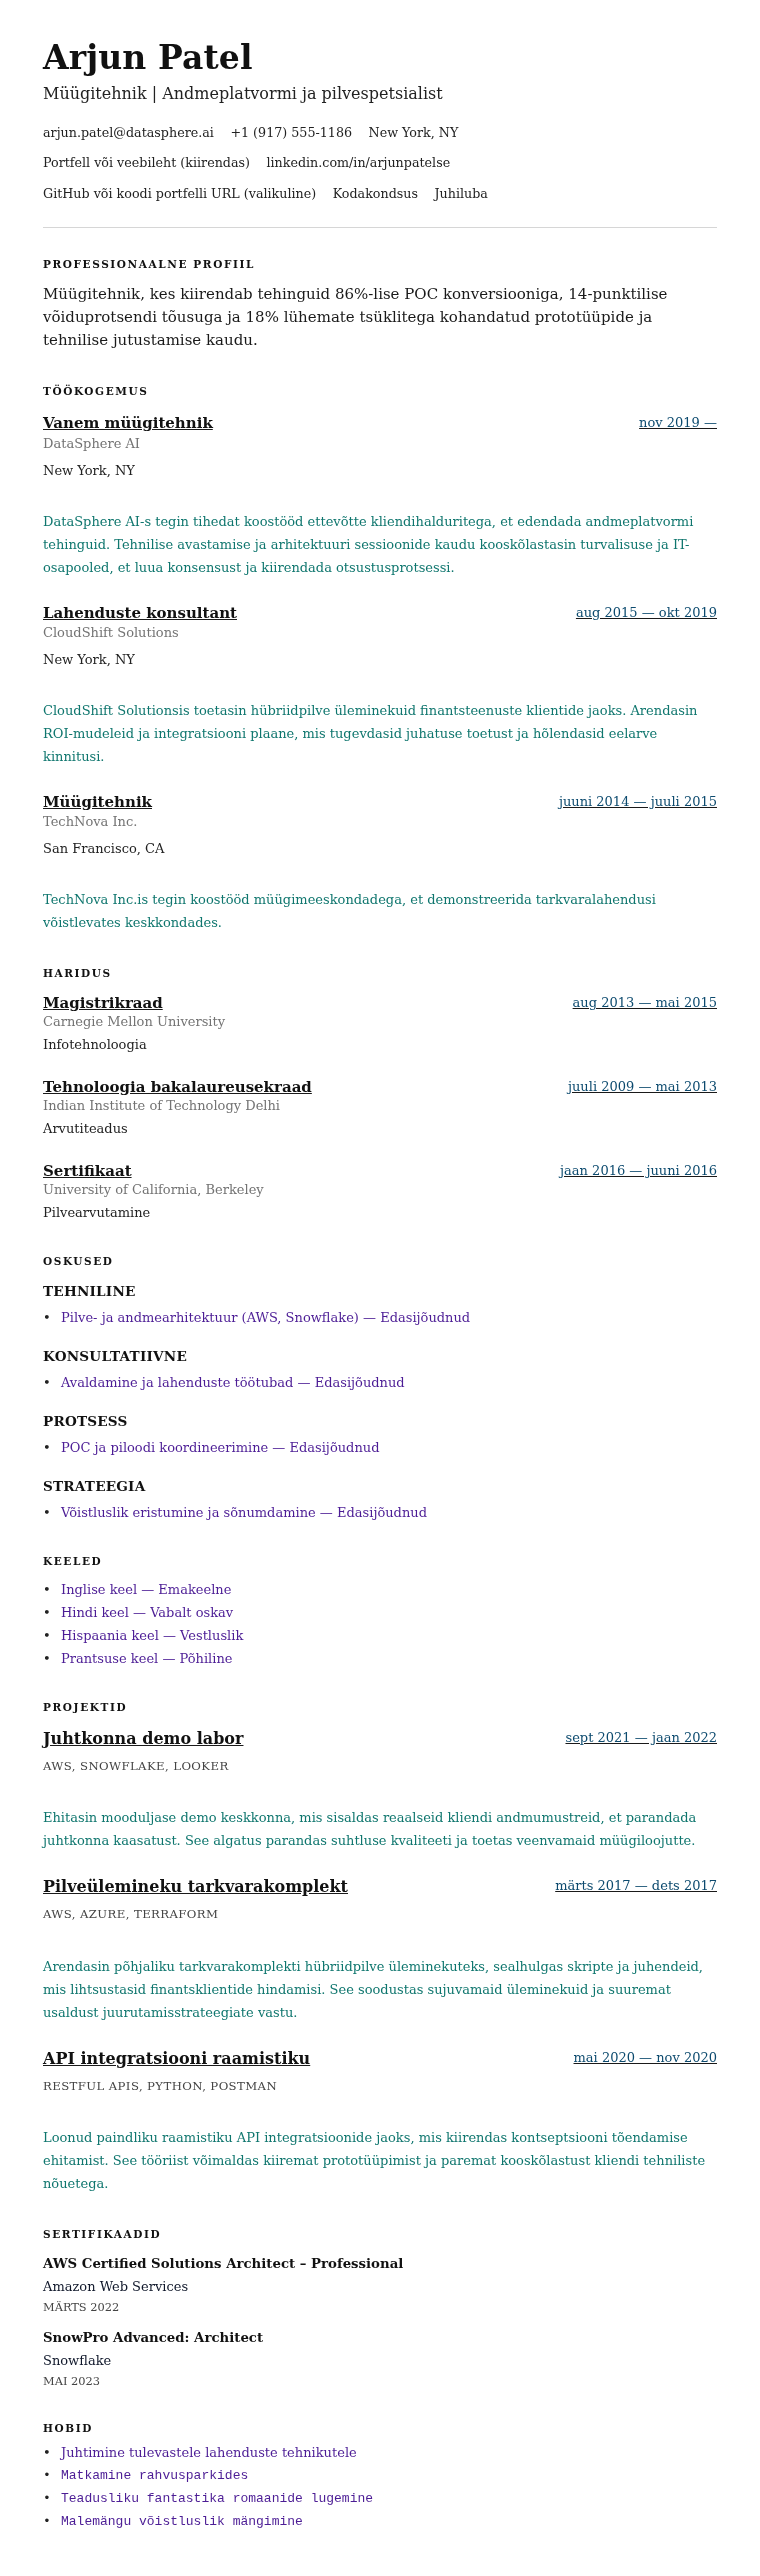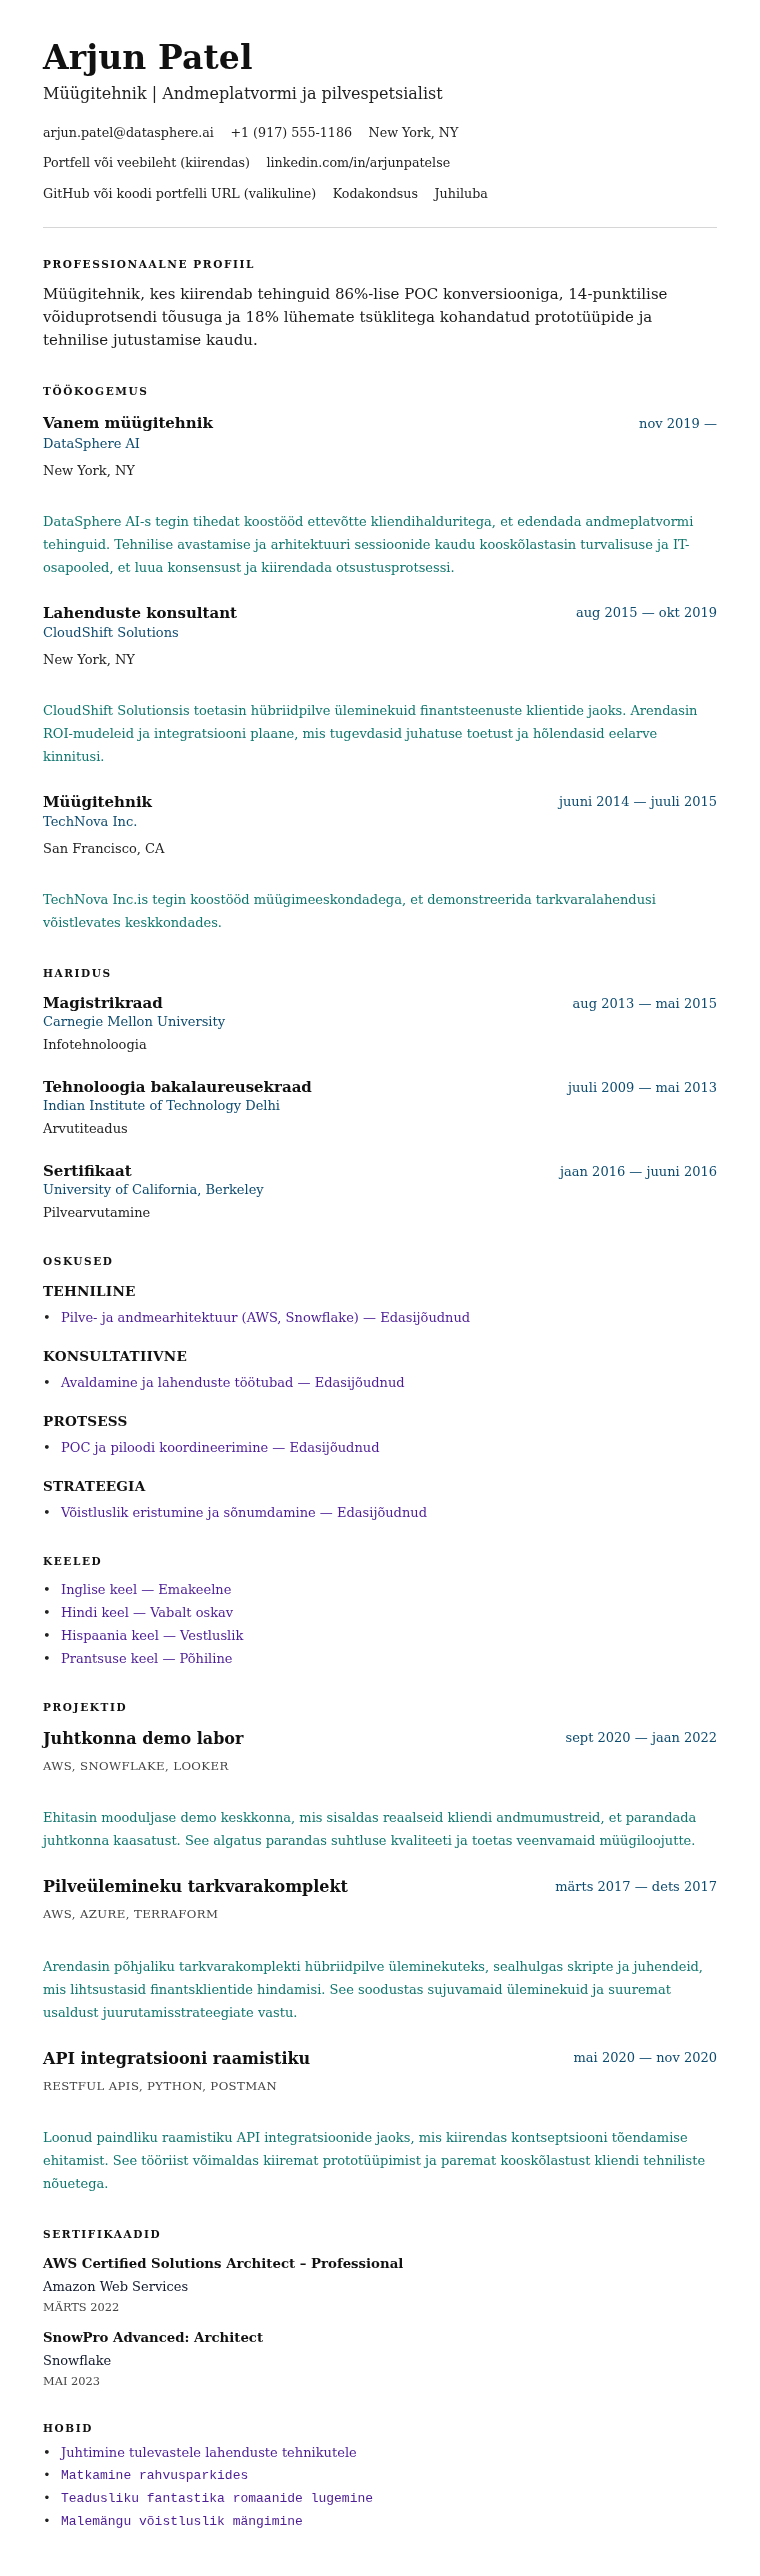--- a/index.html
+++ b/index.html
@@ -27,24 +27,24 @@
       font-size: 10.5px; font-weight: bold; letter-spacing: 1.6px;
       text-transform: uppercase; color: #111; line-height: 14px;
     }
     .section { margin-top: 32px; }
     .section.first { margin-top: 29px; }
 
     .profile-text { font-size: 15px; line-height: 23px; margin-top: 11.4px; color: #1a1a1a; }
 
     
     .entry { margin-top: 16.5px; }
-    .entry-head { display: flex; justify-content: space-between; align-items: center; }
+    .entry-head { display: flex; justify-content: space-between; align-items: flex-start; text-decoration: underline; }
     .entry-title { font-size: 15px; font-weight: bold; line-height: 19px; color: #111; }
     .entry-date { font-size: 13px; color: #0c4a6e; line-height: 18px; white-space: nowrap; }
-    .entry-sub { font-size: 13px; line-height: 18px; color: #0c4a6e; margin-top: 1.3px; }
+    .entry-sub { font-size: 13px; line-height: 18px; color: #737373; margin-top: 1.3px; }
     .entry-loc { font-size: 13px; line-height: 18px; color: #222; margin-top: 9px; }
     .entry-desc { font-size: 13px; line-height: 23px; color: #0f766e; margin-top: 30px; }
     .job + .job { margin-top: 25px; }
 
     .edu { margin-top: 14px; }
     .edu + .edu { margin-top: 24px; }
     .edu .entry-sub { margin-top: 0; }
     .edu .edu-field { font-size: 13px; line-height: 18px; color: #222; margin-top: 5px; }
 
     
@@ -197,21 +197,21 @@
       <li>Prantsuse keel — Põhiline</li>
     </ul>
   </section>
 
   <section class="section">
     <h2 class="section-title">PROJEKTID</h2>
 
     <div class="project">
       <div class="entry-head">
         <div class="entry-title">Juhtkonna demo labor</div>
-        <div class="entry-date">sept 2020 — jaan 2022</div>
+        <div class="entry-date">sept 2021 — jaan 2022</div>
       </div>
       <div class="tech">AWS, SNOWFLAKE, LOOKER</div>
       <p class="entry-desc">Ehitasin mooduljase demo keskkonna, mis sisaldas reaalseid kliendi andmumustreid, et parandada juhtkonna kaasatust. See algatus parandas suhtluse kvaliteeti ja toetas veenvamaid müügiloojutte.</p>
     </div>
 
     <div class="project">
       <div class="entry-head">
         <div class="entry-title">Pilveülemineku tarkvarakomplekt</div>
         <div class="entry-date">märts 2017 — dets 2017</div>
       </div>

